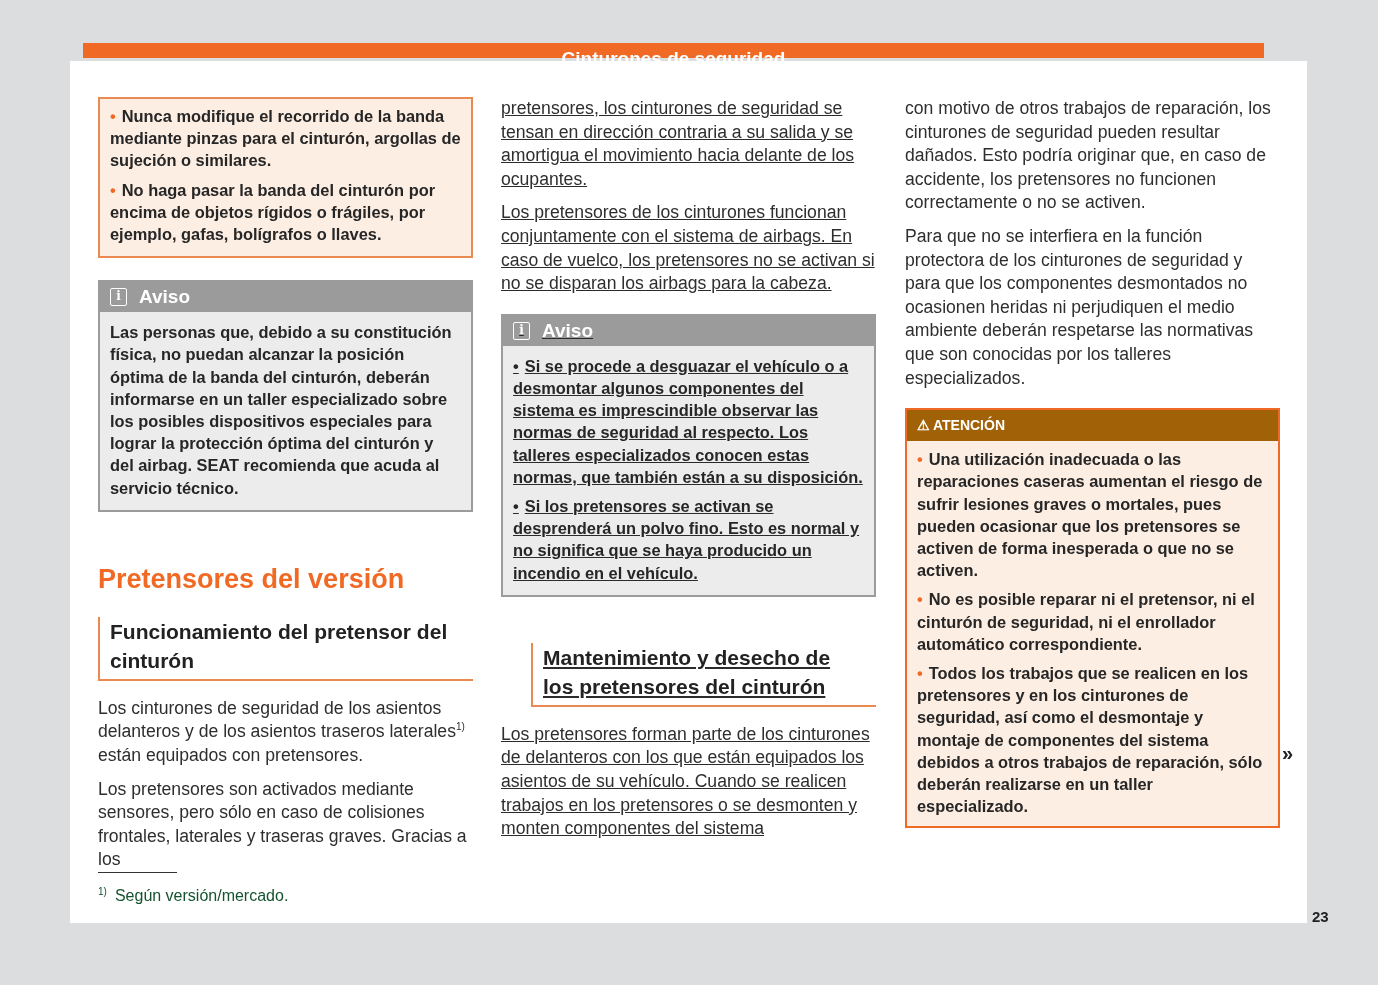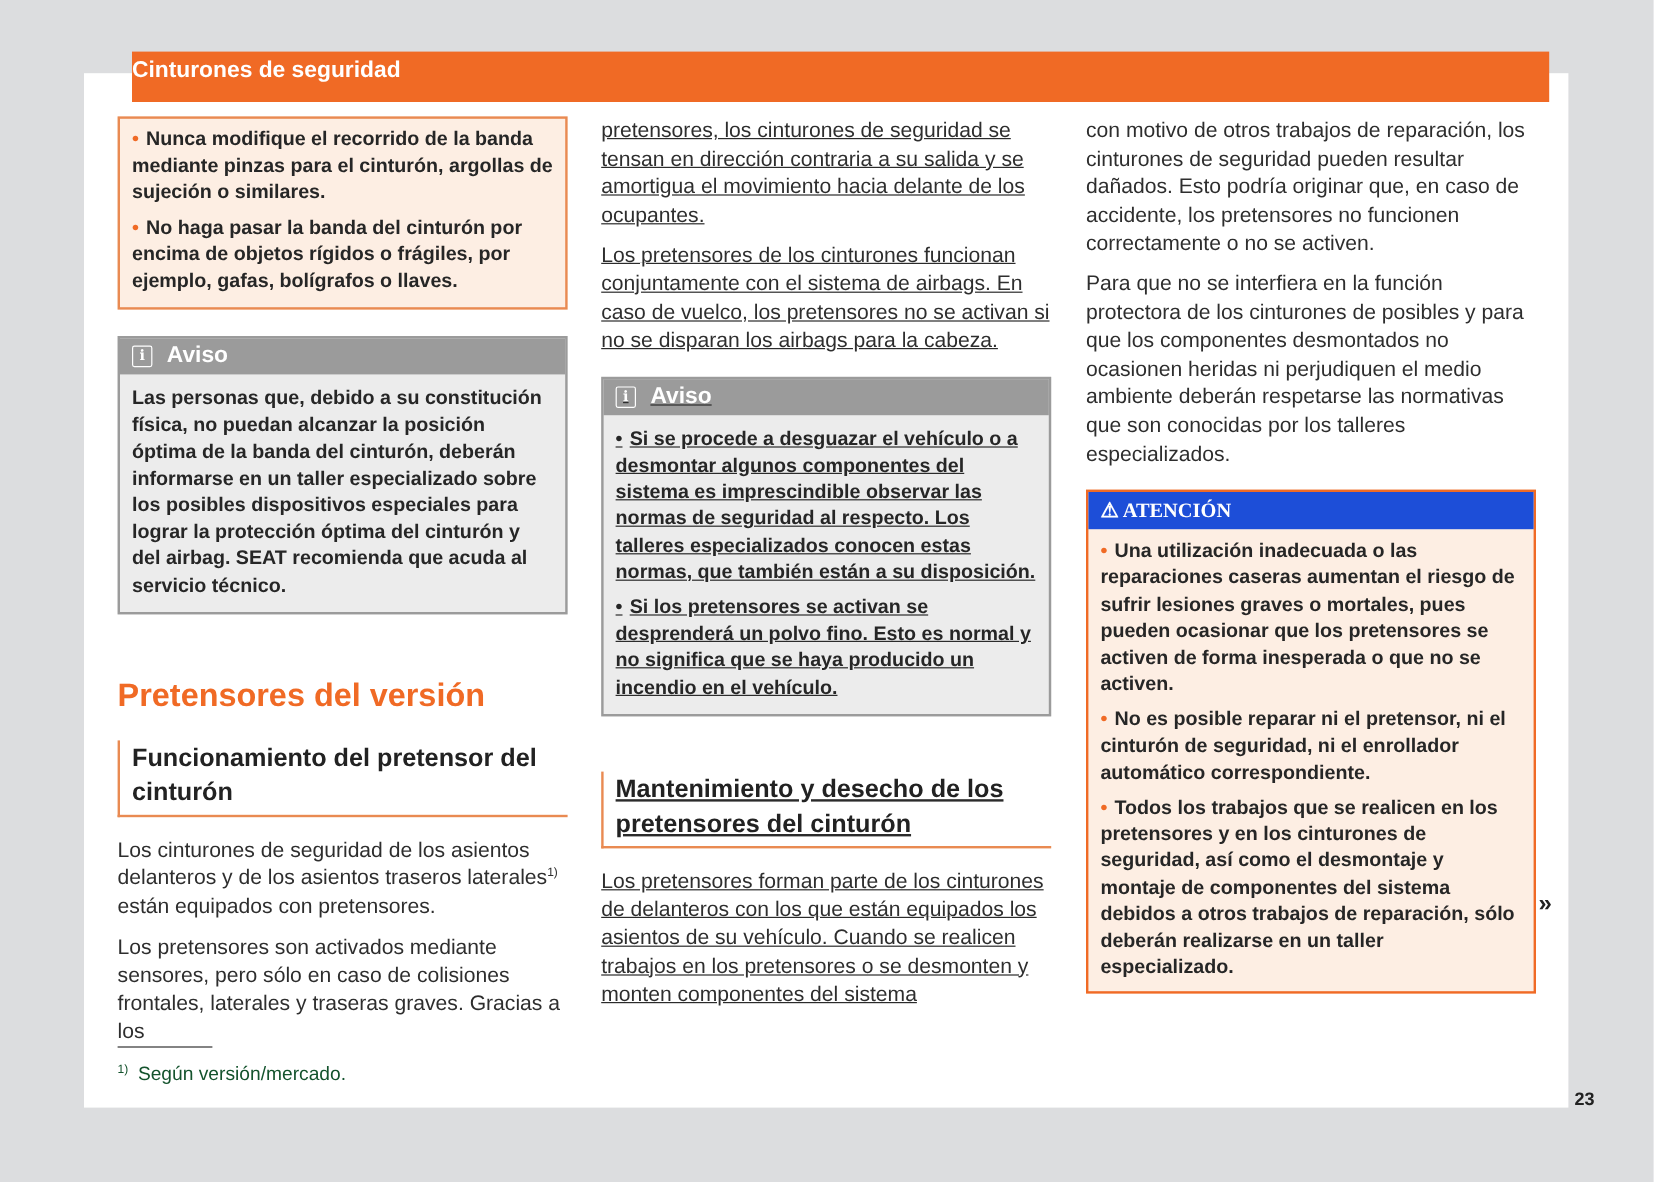--- a/index.html
+++ b/index.html
@@ -7,24 +7,24 @@
     width:1378px; height:985px; position:relative; overflow:hidden;
     background:#dcdddf;
     font-family:"DejaVu Sans", sans-serif;
     color:#2b2b2b;
   }
   .page {
     position:absolute; left:70px; top:61px; width:1237px; height:862px;
     background:#ffffff;
   }
   .header-bar {
-    position:absolute; left:110px; top:43px; width:1181px; height:42px;
+    position:absolute; left:83px; top:43px; width:1181px; height:15px;
     background:#f06a25;
     color:#fff; font-size:19px; font-weight:bold;
-    text-align:left; line-height:31px;
+    text-align:center; line-height:31px;
     font-family:"Liberation Sans", sans-serif;
   }
   .col { position:absolute; width:375px; }
   .col1 { left:98px; }
   .col2 { left:501px; }
   .col3 { left:905px; }
 
   .body-text {
     font-family:"Liberation Sans", sans-serif;
     font-size:17.6px; line-height:23.6px; color:#2e2e2e;
@@ -66,23 +66,23 @@
   }
   .sub-heading {
     border-left:2px solid #e98a52; border-bottom:2px solid #e98a52;
     padding:0 10px 4px 10px;
     font-family:"Liberation Sans", sans-serif;
     font-weight:bold; font-size:21px; line-height:29px; color:#222;
   }
 
   .att-box { border:2px solid #f06a25; background:#fdeee3; }
   .att-head {
-    background:#1d4ed8; color:#fff; height:31px; line-height:31px;
-    padding-left:10px; font-weight:bold; font-size:17px;
-    font-family:Liberation Serif, serif;
+    background:#a16207; color:#fff; height:31px; line-height:31px;
+    padding-left:10px; font-weight:bold; font-size:14px;
+    font-family:Liberation Sans, sans-serif;
   }
   .att-body { padding:7px 10px 2px 10px; }
 
   .footnote-rule { position:absolute; left:98px; top:872px; width:79px; height:1px; background:#333; }
   .footnote {
     position:absolute; left:98px; top:886px;
     font-family:"Liberation Sans", sans-serif; font-size:16px; color:#14532d;
   }
   .footnote sup { font-size:10px; margin-right:8px; }
   .continue-mark {
@@ -132,28 +132,28 @@
     <div class="note-head">
       <span class="info-icon">i</span>
       <span>Aviso</span>
     </div>
     <div class="note-body">
       <p><span class="bullet-dark">•</span><span>Si se procede a desguazar el vehículo o a desmontar algunos componentes del sistema es imprescindible observar las normas de seguridad al respecto. Los talleres especializados conocen estas normas, que también están a su disposición.</span></p>
       <p><span class="bullet-dark">•</span><span>Si los pretensores se activan se desprenderá un polvo fino. Esto es normal y no significa que se haya producido un incendio en el vehículo.</span></p>
     </div>
   </div>
 
-  <div class="sub-heading" style="margin-top:46px;">Mantenimiento y desecho de los pretensores del cinturón</div>
+  <div class="sub-heading" style="margin-top:46px;margin-left:30px;">Mantenimiento y desecho de los pretensores del cinturón</div>
 
   <p class="body-text" style="margin-top:16px;">Los pretensores forman parte de los cinturones de delanteros con los que están equipados los asientos de su vehículo. Cuando se realicen trabajos en los pretensores o se desmonten y monten componentes del sistema</p>
 </div>
 
 <div class="col col3" style="top:97px;">
   <p class="body-text">con motivo de otros trabajos de reparación, los cinturones de seguridad pueden resultar dañados. Esto podría originar que, en caso de accidente, los pretensores no funcionen correctamente o no se activen.</p>
-  <p class="body-text">Para que no se interfiera en la función protectora de los cinturones de posibles y para que los componentes desmontados no ocasionen heridas ni perjudiquen el medio ambiente deberán respetarse las normativas que son conocidas por los talleres especializados.</p>
+  <p class="body-text">Para que no se interfiera en la función protectora de los cinturones de seguridad y para que los componentes desmontados no ocasionen heridas ni perjudiquen el medio ambiente deberán respetarse las normativas que son conocidas por los talleres especializados.</p>
 
   <div class="att-box" style="margin-top:18px;">
     <div class="att-head">
       <span>⚠ </span><span>ATENCIÓN</span>
     </div>
     <div class="att-body">
       <p><span class="bullet-orange">•</span><span>Una utilización inadecuada o las reparaciones caseras aumentan el riesgo de sufrir lesiones graves o mortales, pues pueden ocasionar que los pretensores se activen de forma inesperada o que no se activen.</span></p>
       <p><span class="bullet-orange">•</span><span>No es posible reparar ni el pretensor, ni el cinturón de seguridad, ni el enrollador automático correspondiente.</span></p>
       <p><span class="bullet-orange">•</span><span>Todos los trabajos que se realicen en los pretensores y en los cinturones de seguridad, así como el desmontaje y montaje de componentes del sistema debidos a otros trabajos de reparación, sólo deberán realizarse en un taller especializado.</span></p>
     </div>

